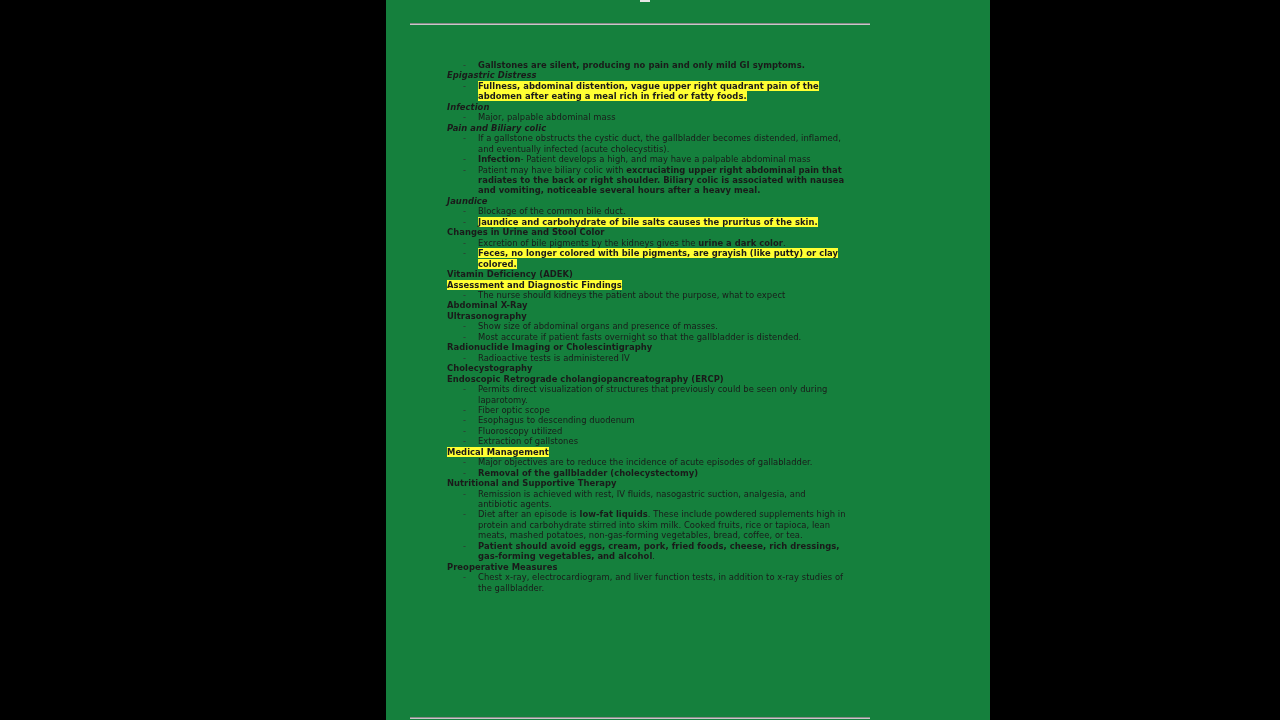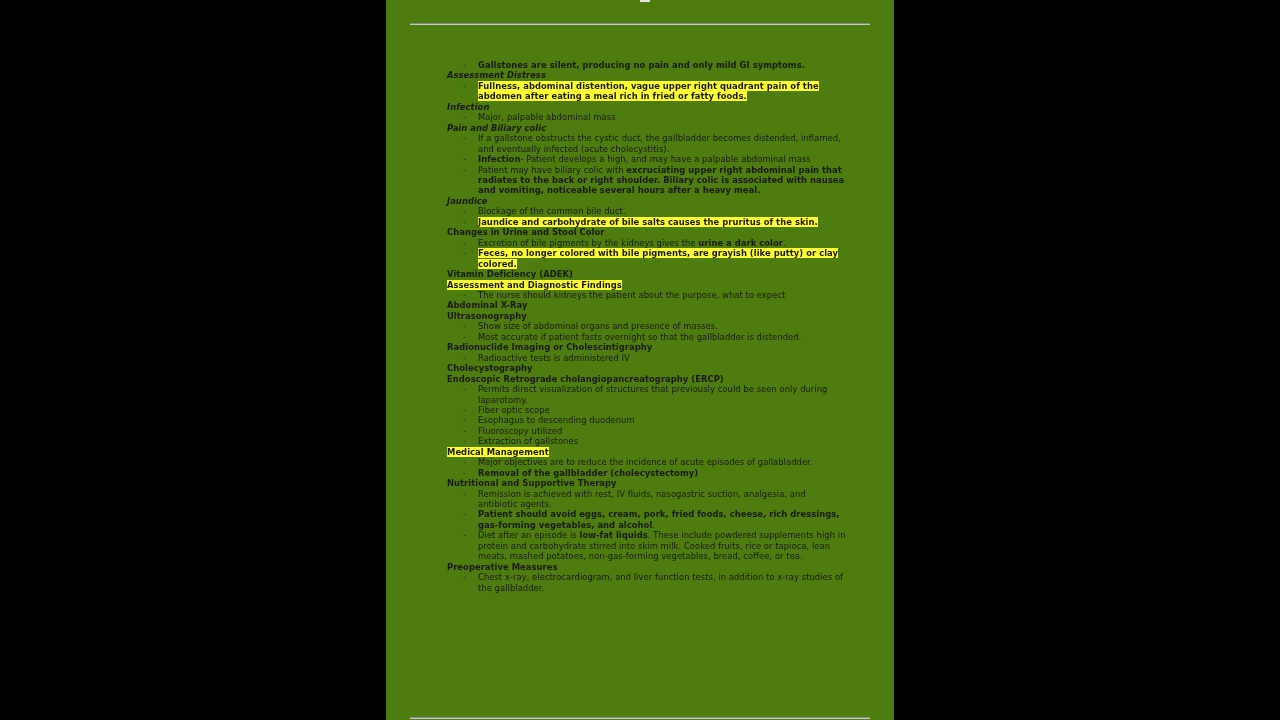--- a/index.html
+++ b/index.html
@@ -1,22 +1,22 @@
 <!DOCTYPE html>
 <html><head>
 <meta charset="utf-8">
 <style>
   html, body { margin: 0; padding: 0; }
   body {
     width: 1280px; height: 720px; background: #000000; overflow: hidden;
     position: relative;
   }
   .page {
-    position: absolute; left: 386px; top: 0; width: 508px; height: 720px;
-    background: #4d7c0f;
+    position: absolute; left: 386px; top: 0; width: 604px; height: 720px;
+    background: #15803d;
   }
   .rule {
     position: absolute; left: 24px; width: 460px; height: 1px;
     background: #8a8a8a; border-bottom: 1px solid #c8c8c8;
   }
   .rule.top { top: 23px; }
   .rule.bottom { top: 717px; }
   .page-marker {
     position: absolute; left: 254px; top: 0; width: 10px; height: 2px; background: #e6e6e6;
   }
@@ -39,21 +39,21 @@
 </head>
 <body>
 
 <div class="page">
   <div class="page-marker"></div>
   <div class="rule top"></div>
   <div class="content" id="content">
       <ul class="items">
         <li><span class="b">Gallstones are silent, producing no pain and only mild GI symptoms.</span></li>
       </ul>
-      <div class="h i"><span>Assessment Distress</span></div>
+      <div class="h i"><span>Epigastric Distress</span></div>
       <ul class="items">
         <li><span class="b hl">Fullness, abdominal distention, vague upper right quadrant pain of the abdomen after eating a meal rich in fried or fatty foods.</span></li>
       </ul>
       <div class="h i"><span>Infection</span></div>
       <ul class="items">
         <li><span class="">Major, palpable abdominal mass</span></li>
       </ul>
       <div class="h i"><span>Pain and Biliary colic</span></div>
       <ul class="items">
         <li><span class="">If a gallstone obstructs the cystic duct, the gallbladder becomes distended, inflamed, and eventually infected (acute cholecystitis).</span></li>
@@ -95,22 +95,22 @@
         <li><span class="">Extraction of gallstones</span></li>
       </ul>
       <div class="h plain"><span class="hl">Medical Management</span></div>
       <ul class="items">
         <li><span class="">Major objectives are to reduce the incidence of acute episodes of gallabladder.</span></li>
         <li><span class="b">Removal of the gallbladder (cholecystectomy)</span></li>
       </ul>
       <div class="h plain"><span>Nutritional and Supportive Therapy</span></div>
       <ul class="items">
         <li><span class="">Remission is achieved with rest, IV fluids, nasogastric suction, analgesia, and antibiotic agents.</span></li>
+        <li><span class="">Diet after an episode is </span><span class="b">low-fat liquids</span><span class="">. These include powdered supplements high in protein and carbohydrate stirred into skim milk. Cooked fruits, rice or tapioca, lean meats, mashed potatoes, non-gas-forming vegetables, bread, coffee, or tea.</span></li>
         <li><span class="b">Patient should avoid eggs, cream, pork, fried foods, cheese, rich dressings, gas-forming vegetables, and alcohol</span><span class="">.</span></li>
-        <li><span class="">Diet after an episode is </span><span class="b">low-fat liquids</span><span class="">. These include powdered supplements high in protein and carbohydrate stirred into skim milk. Cooked fruits, rice or tapioca, lean meats, mashed potatoes, non-gas-forming vegetables, bread, coffee, or tea.</span></li>
       </ul>
       <div class="h plain"><span>Preoperative Measures</span></div>
       <ul class="items">
         <li><span class="">Chest x-ray, electrocardiogram, and liver function tests, in addition to x-ray studies of the gallbladder.</span></li>
       </ul>
     </div>
   <div class="rule bottom"></div>
 </div>
 
 </body></html>

